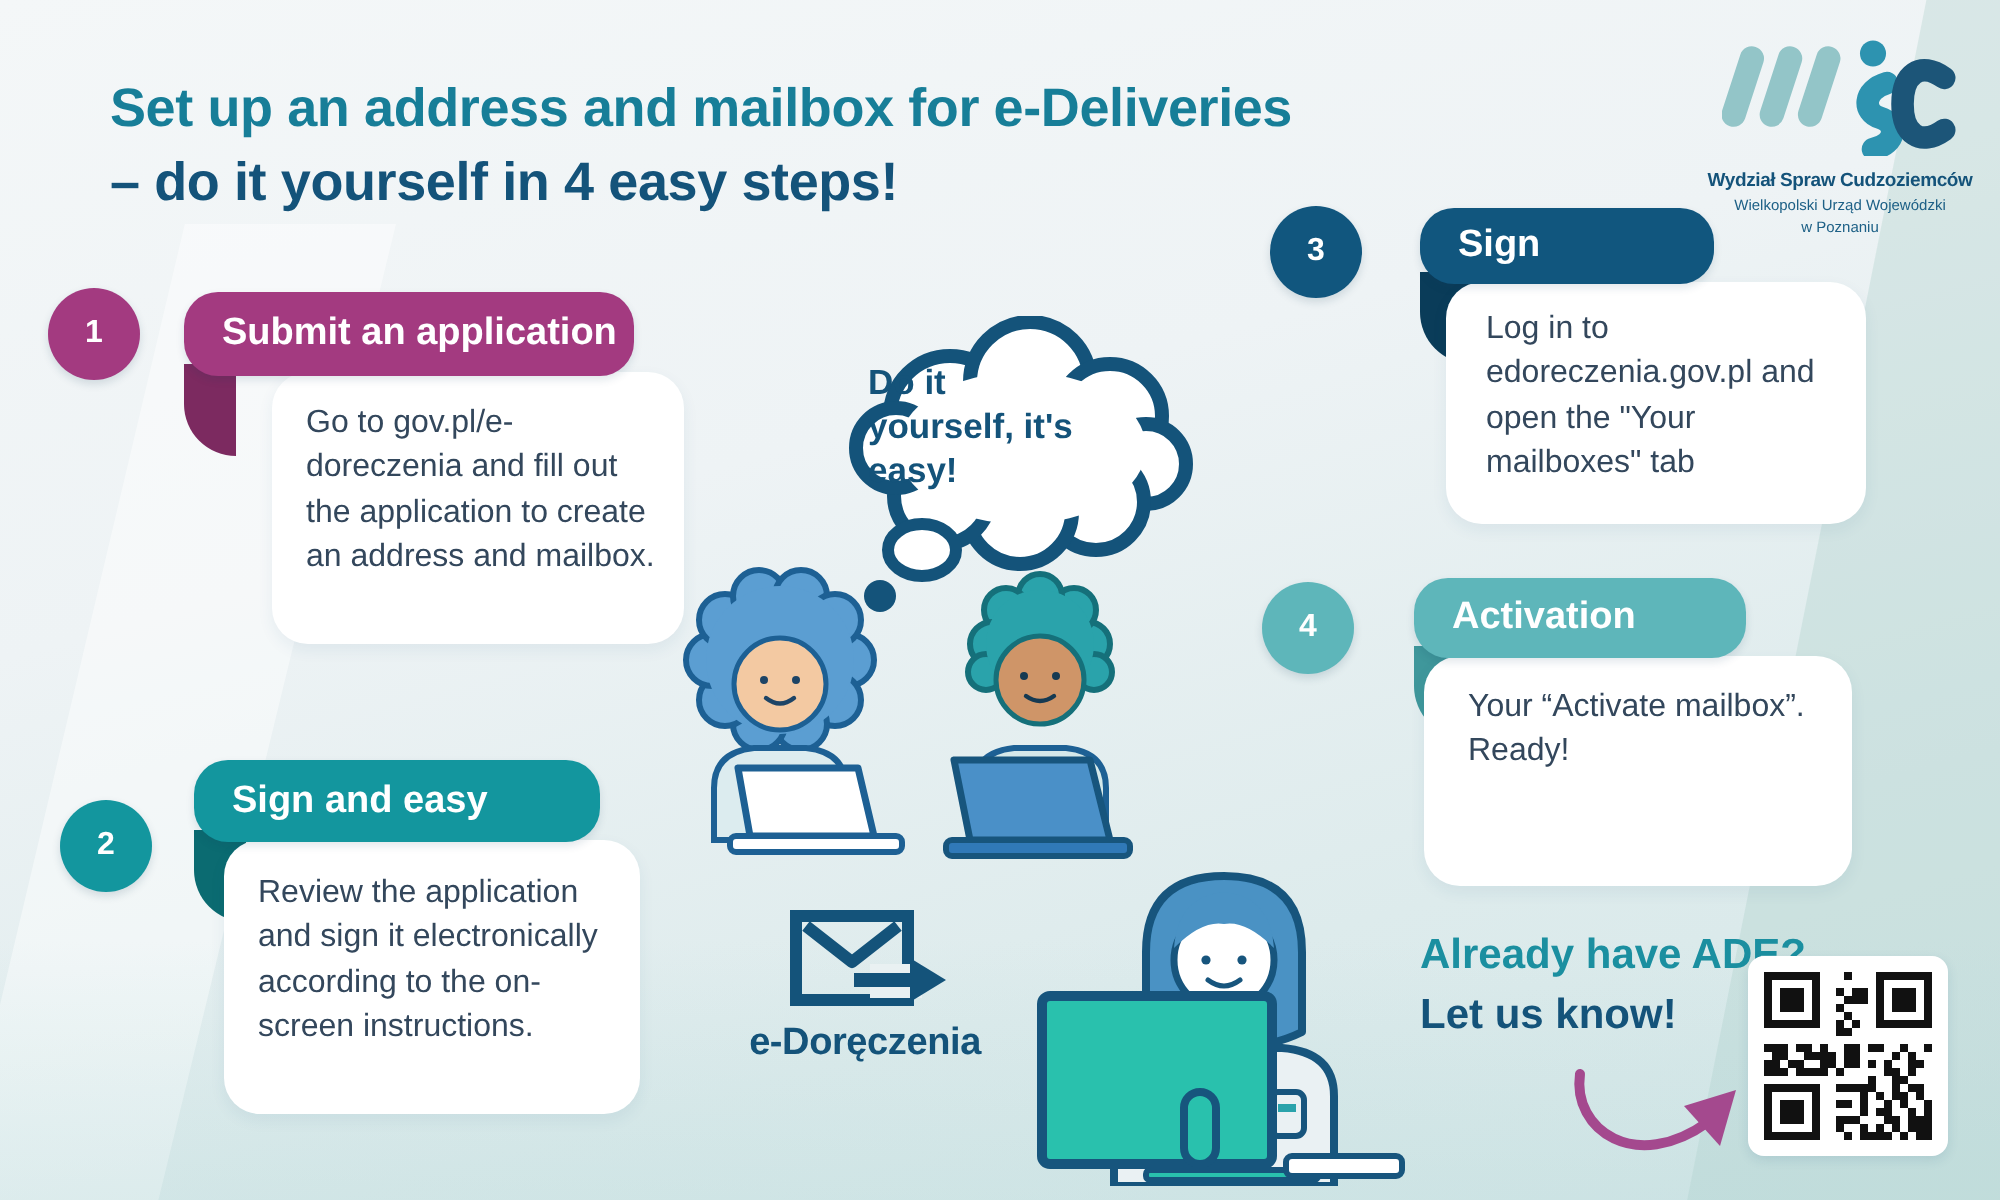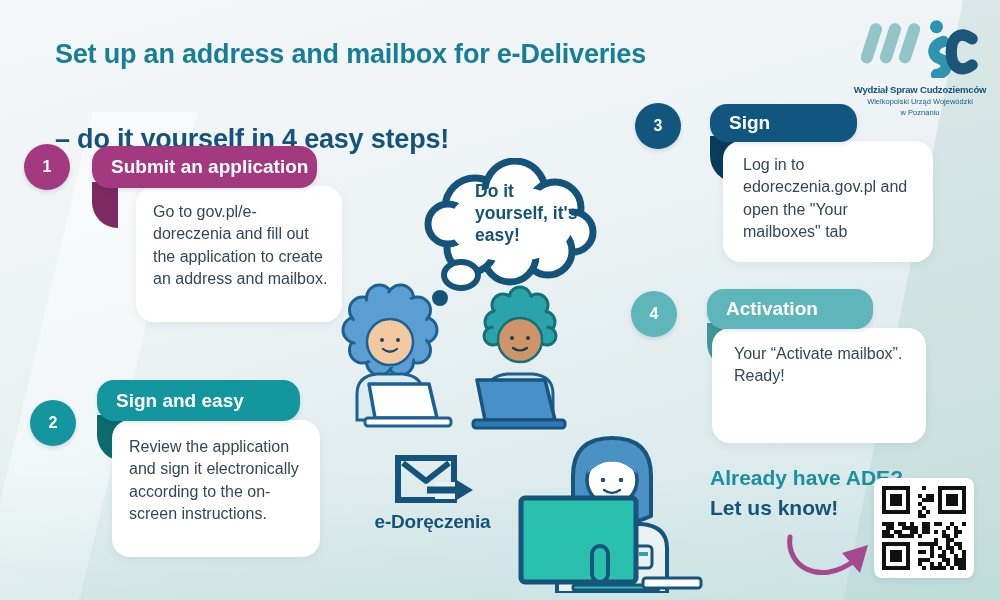--- a/index.html
+++ b/index.html
@@ -25,21 +25,21 @@
     background:rgba(170,206,201,.33);
     clip-path:polygon(84% 0,100% 0,100% 100%,32% 100%);
   }
   .bottom-tint{
     position:absolute;left:0;bottom:0;width:100%;height:130px;
     background:linear-gradient(180deg,rgba(176,214,214,0),rgba(176,214,214,.28));
   }
   
   .title{position:absolute;left:55px;top:36px;font-weight:bold;font-size:27px;line-height:37px;letter-spacing:-.2px;}
   .title .l1{color:var(--title-teal);}
-  .title .l2{color:var(--title-navy);margin-top:48px;}
+  .title .l2{color:var(--title-navy);}
   
   .logo{position:absolute;left:845px;top:12px;width:150px;text-align:center;color:var(--title-navy);}
   .logo .org{font-size:9.5px;font-weight:bold;margin-top:2px;letter-spacing:-.2px;}
   .logo .sub{font-size:7.5px;margin-top:2px;color:#1d6086;}
   
   .step .num{
     position:absolute;width:46px;height:46px;border-radius:50%;
     background:var(--c);color:#fff;font-weight:bold;font-size:16px;
     display:flex;align-items:center;justify-content:center;z-index:4;
     box-shadow:0 2px 4px rgba(20,60,90,.15);
@@ -60,21 +60,21 @@
   .s1 .fold{left:92px;top:182px;} .s1 .card{left:112px;top:186px;width:206px;height:136px;padding:15px 14px 12px 17px;margin-left:24px;}
   .s2 .num{left:30px;top:400px;} .s2 .hdr{left:97px;top:380px;width:203px;height:41px;}
   .s2 .fold{left:97px;top:415px;} .s2 .card{left:112px;top:420px;width:208px;height:137px;padding:16px 14px 12px 17px;}
   .s3 .num{left:635px;top:103px;} .s3 .hdr{left:710px;top:104px;width:147px;height:38px;}
   .s3 .fold{left:710px;top:136px;} .s3 .card{left:723px;top:141px;width:210px;height:121px;padding:13px 14px 0 20px;}
   .s4 .num{left:631px;top:291px;} .s4 .hdr{left:707px;top:289px;width:166px;height:40px;}
   .s4 .fold{left:707px;top:323px;} .s4 .card{left:712px;top:328px;width:214px;height:115px;padding:15px 14px 10px 22px;}
   
   .bubble-svg{position:absolute;left:415px;top:158px;}
   .bubble-text{
-    position:absolute;left:475px;top:181px;width:120px;
+    position:absolute;left:434px;top:181px;width:120px;
     font-weight:bold;font-size:17.5px;line-height:1.25;color:var(--title-navy);white-space:pre-line;
   }
   
   .people-svg{position:absolute;left:325px;top:278px;}
   .woman-svg{position:absolute;left:515px;top:428px;}
   .env-svg{position:absolute;left:395px;top:455px;}
   .edo-label{position:absolute;left:365px;top:511px;width:135px;text-align:center;
     font-weight:bold;font-size:19px;color:var(--title-navy);letter-spacing:-.2px;}
   
   .cta1{position:absolute;left:710px;top:466px;font-weight:bold;font-size:21px;color:var(--cta-teal);}

